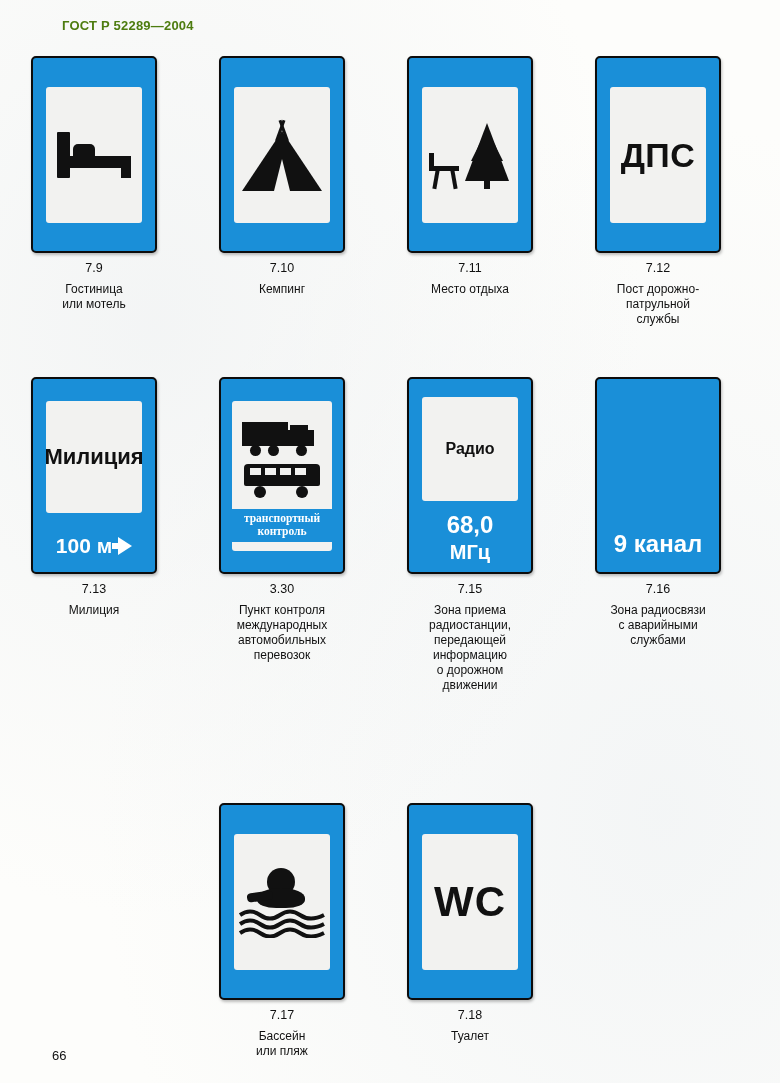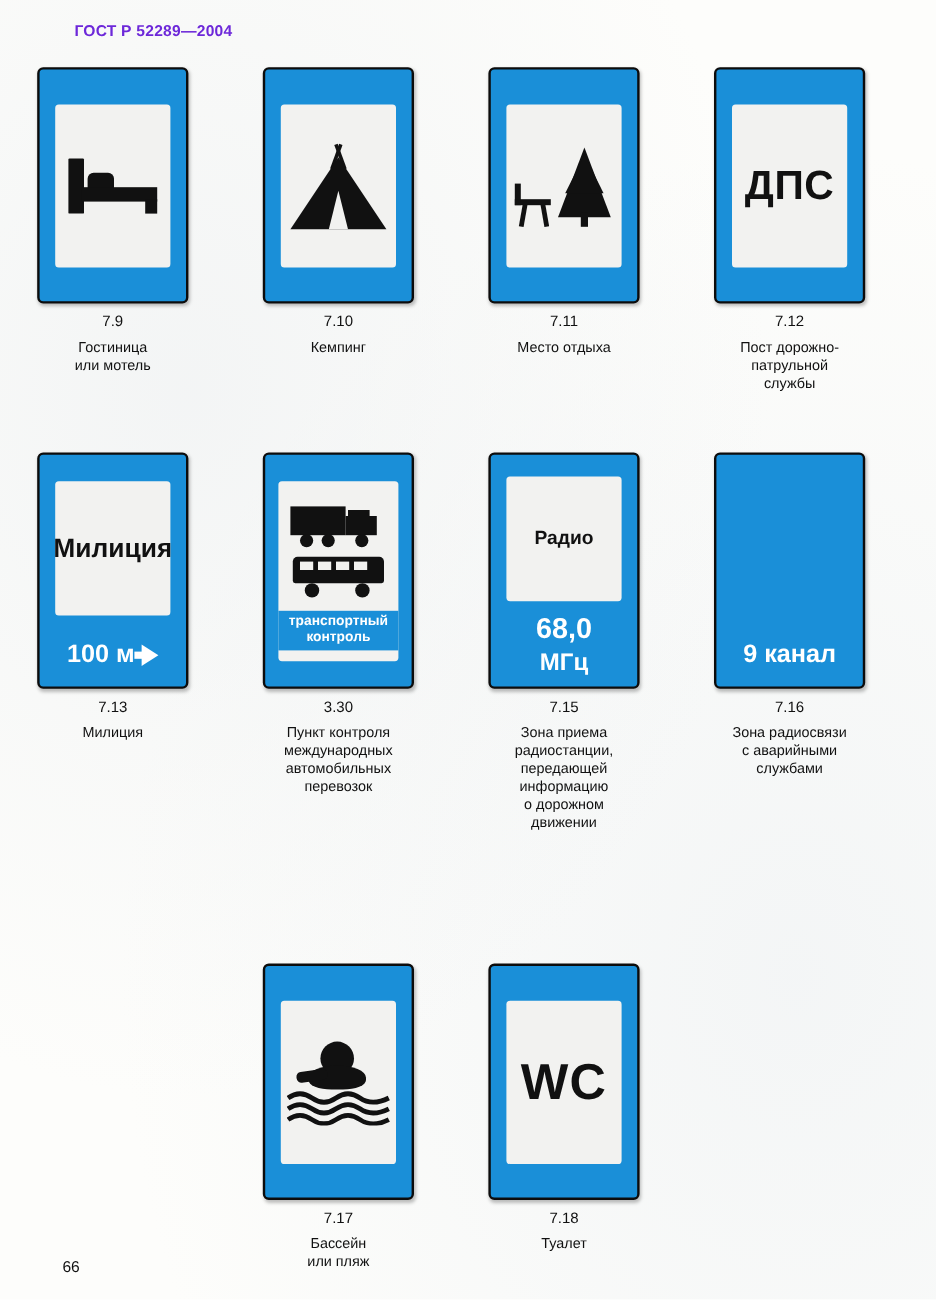--- a/index.html
+++ b/index.html
@@ -29,21 +29,21 @@
       radial-gradient(ellipse at 20% 30%, rgba(235,238,240,0.55) 0%, rgba(255,255,255,0) 55%),
       radial-gradient(ellipse at 85% 75%, rgba(234,238,241,0.5) 0%, rgba(255,255,255,0) 60%);
     pointer-events: none;
   }
   .std-header {
     position: absolute;
     left: 62px;
     top: 18px;
     font-size: 13px;
     font-weight: bold;
-    color: #6d28d9;
+    color: #4d7c0f;
     letter-spacing: 0.2px;
   }
   .page-number {
     position: absolute;
     left: 52px;
     top: 1048px;
     font-size: 13px;
     color: #111;
   }
 
@@ -389,21 +389,21 @@
               <span class="arrow-right"></span>
             </div>
           </div>
         </div>
         <div class="code">7.13</div>
         <div class="caption" style="white-space:pre-line;">Милиция</div>
       </div>
 
       <div class="cell">
         <div class="sign">
-          <div class="inner" style="width:100px;height:150px;">
+          <div class="inner" style="width:100px;height:150px;font-family:Liberation Serif, serif;">
             <div class="tc">
               <div class="truck">
                 <div class="box"></div>
                 <div class="cabtop"></div>
                 <div class="cab"></div>
                 <div class="w1"></div>
                   <div class="w2"></div>
                   <div class="w3"></div>
               </div>
               <div class="bus">
@@ -443,21 +443,21 @@
         <div class="caption" style="white-space:pre-line;">Зона приема
 радиостанции,
 передающей
 информацию
 о дорожном
 движении</div>
       </div>
 
       <div class="cell">
         <div class="sign">
-          <div class="below" style="bottom:14px; font-size:21px;">9 канал</div>
+          <div class="below" style="bottom:14px; font-size:24px;">9 канал</div>
         </div>
         <div class="code">7.16</div>
         <div class="caption" style="white-space:pre-line;">Зона радиосвязи
 с аварийными
 службами</div>
       </div>
 
     </div>
 
     <div class="row" style="margin-top:110px;">

